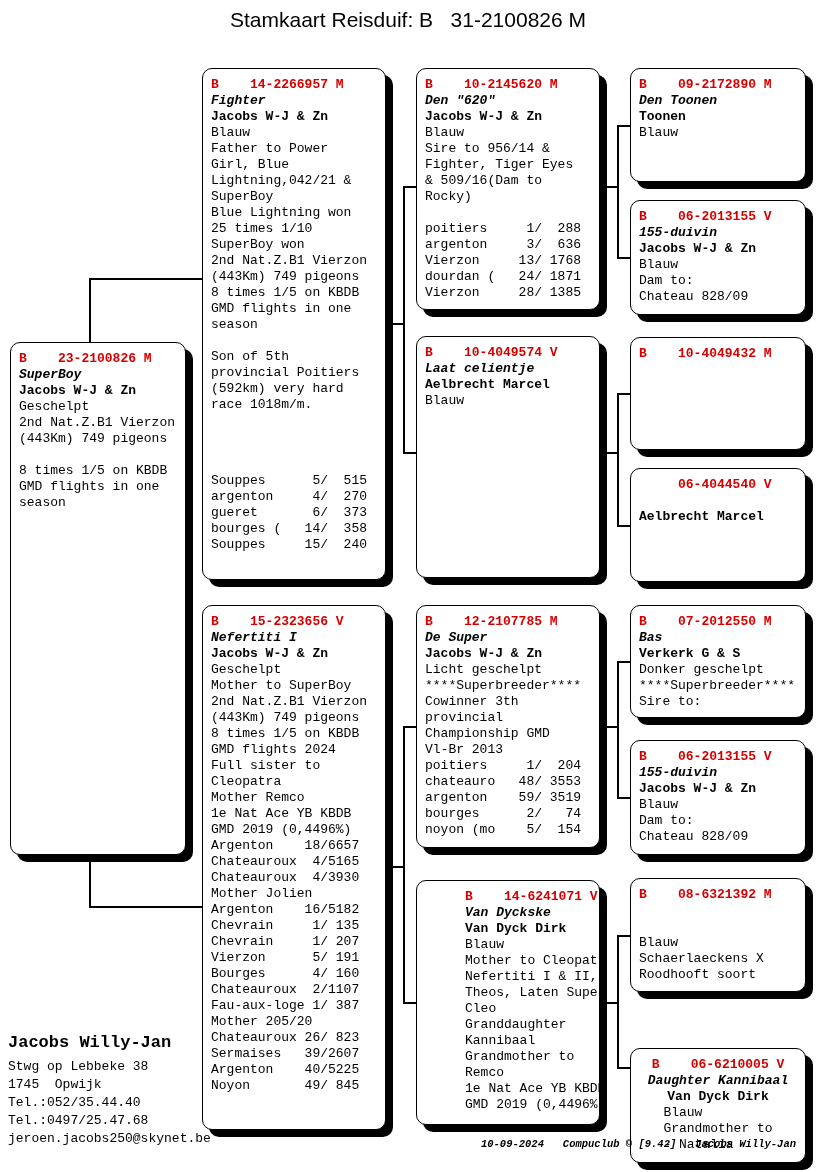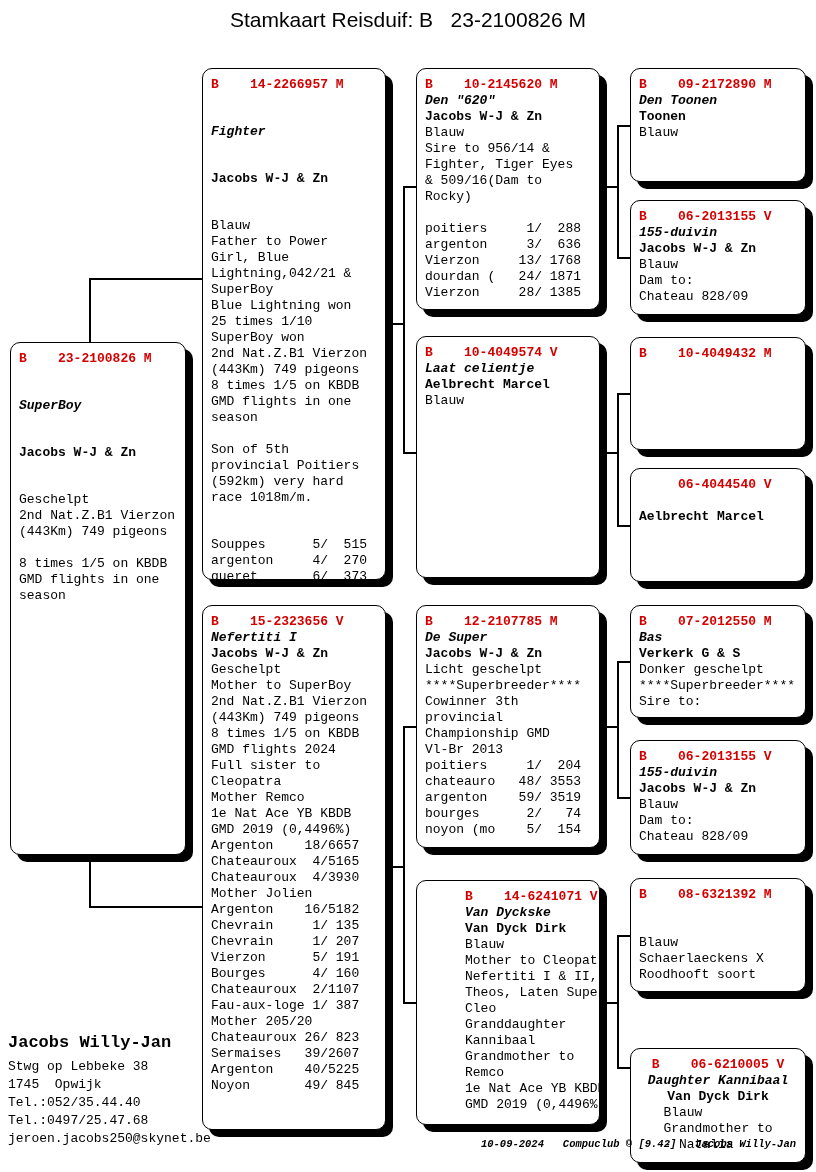--- a/index.html
+++ b/index.html
@@ -4,39 +4,39 @@
 <style>
   html,body{margin:0;padding:0;background:#ffffff;}
   #page{position:relative;width:816px;height:1172px;background:#ffffff;overflow:hidden;
         font-family:"Liberation Mono","DejaVu Sans Mono",monospace;color:#000;}
   #title{position:absolute;top:8px;left:0;width:816px;text-align:center;
          font-family:"Liberation Sans","DejaVu Sans",sans-serif;font-size:21px;
          white-space:pre;color:#000;}
   .box{position:absolute;background:#fff;border:1.5px solid #000;border-radius:10px;
        box-shadow:7px 7px 0 0 #000;padding:8px 8px 8px 8px;box-sizing:border-box;
        display:flex;flex-direction:column;overflow:hidden;}
-  .box.anchored{padding-bottom:26px;gap:31px;}
+  .box.anchored{padding-bottom:26px;}
   .ring{font-size:13px;line-height:16px;font-weight:bold;color:#d40000;white-space:pre;min-height:16px;}
   .pname{font-size:13px;line-height:16px;font-weight:bold;font-style:italic;white-space:pre;min-height:16px;}
   .powner{font-size:13px;line-height:16px;font-weight:bold;white-space:pre;min-height:16px;}
   pre.pbody,pre.presults{margin:0;font-family:inherit;font-size:13px;line-height:16px;white-space:pre;}
   pre.presults{margin-top:auto;}
   .line{position:absolute;background:#000;}
   #owner-block{position:absolute;left:8px;top:1032px;}
   #owner-name{font-size:17px;line-height:22px;font-weight:bold;white-space:pre;}
   #owner-details{margin:4px 0 0 0;font-family:inherit;font-size:13px;line-height:18px;white-space:pre;}
   #footer{position:absolute;right:20px;top:1138px;font-size:10.5px;font-style:italic;
           font-weight:bold;white-space:pre;color:#000;}
 </style>
 </head>
 <body>
 
 <div id="page">
 
-  <div id="title">Stamkaart Reisduif: B   23-2100826 M</div>
+  <div id="title">Stamkaart Reisduif: B   31-2100826 M</div>
 
   <div class="line" style="left:89px;top:278px;width:2px;height:64px;"></div>
   <div class="line" style="left:89px;top:278px;width:113px;height:2px;"></div>
   <div class="line" style="left:89px;top:855px;width:2px;height:53px;"></div>
   <div class="line" style="left:89px;top:906px;width:113px;height:2px;"></div>
 
   <div class="line" style="left:386px;top:323px;width:19px;height:2px;"></div>
   <div class="line" style="left:403px;top:186px;width:2px;height:268px;"></div>
   <div class="line" style="left:403px;top:186px;width:13px;height:2px;"></div>
   <div class="line" style="left:403px;top:452px;width:13px;height:2px;"></div>

